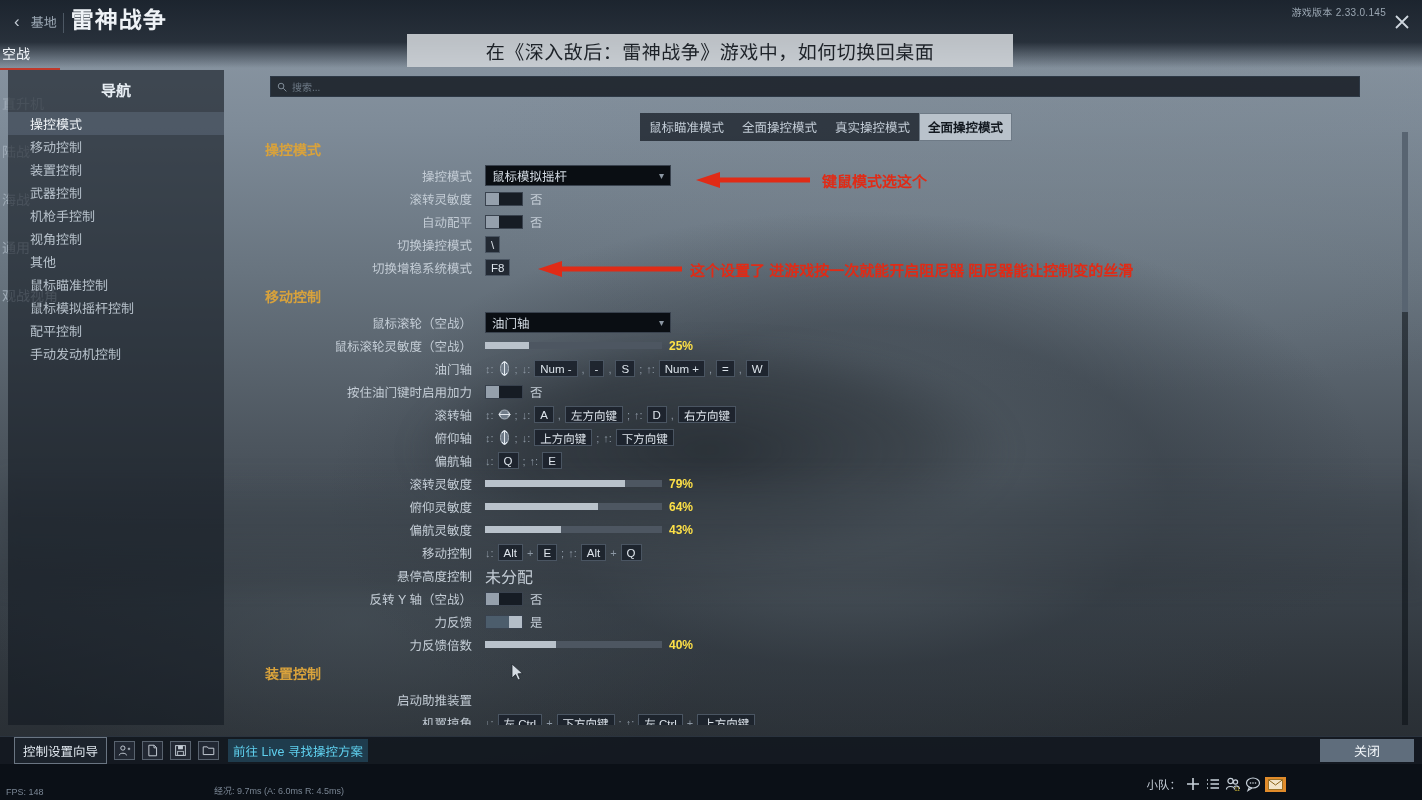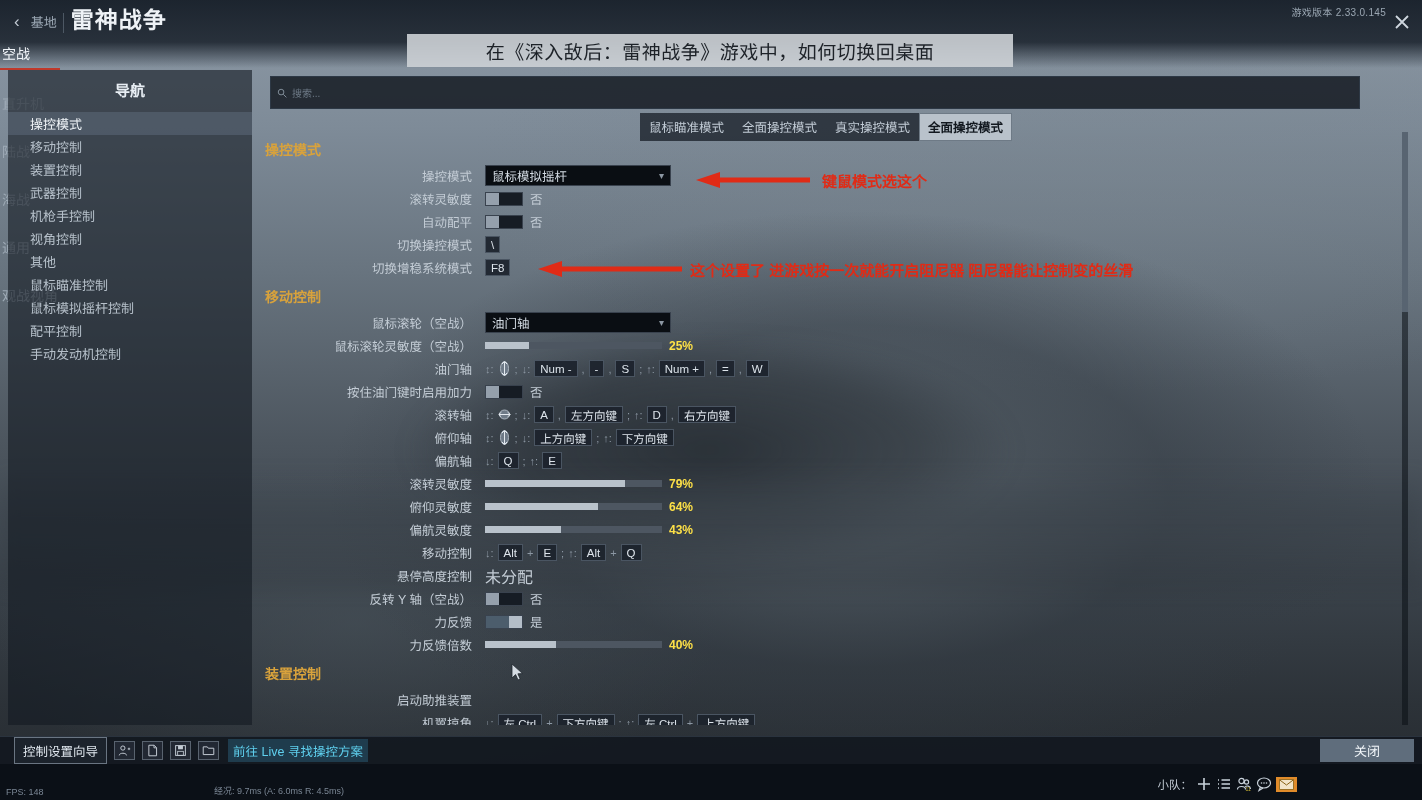--- a/index.html
+++ b/index.html
@@ -62,39 +62,39 @@
     background: rgba(205,210,214,0.90);
     display: flex; align-items: center; justify-content: center;
     font-size: 19px; color: #1d2228; letter-spacing: .5px;
     font-family: "Liberation Serif", "DejaVu Serif", serif;
     z-index: 40;
     margin-top: 32px;
   }
 
   
   .nav-panel {
-    position: absolute; left: 8px; top: 70px; width: 244px; height: 655px;
+    position: absolute; left: 8px; top: 70px; width: 216px; height: 655px;
     background: rgba(20,26,34,0.62);
     font-family: Liberation Serif, serif;
   }
   .nav-title {
     height: 30px; display:flex; align-items:center; justify-content:center;
     font-size: 15px; font-weight: bold; color: #e7edf3; margin-top: 4px;
   }
   .nav-list { margin-top: 8px; }
   .nav-item {
     height: 23px; display: flex; align-items: center; padding-left: 22px;
     font-size: 13px; color: #b6c0ca; cursor: pointer;
   }
   .nav-item.active { background: rgba(92,106,122,0.55); color: #f0f4f8; }
 
   
   .content { position: absolute; left: 222px; top: 70px; right: 14px; bottom: 75px; }
   .search-bar {
-    position: absolute; left: 48px; top: 6px; width: 1090px; height: 33px;
+    position: absolute; left: 48px; top: 6px; width: 1090px; height: 21px;
     background: rgba(14,19,26,0.80); border: 1px solid #2d3845;
     display: flex; align-items: center; padding-left: 6px; gap: 5px;
   }
   .search-bar svg { width: 10px; height: 10px; }
   .search-ph { font-size: 10px; color: #6c7885; }
 
   .mode-tabs { position: absolute; right: 396px; top: 43px; display: flex; justify-content: flex-end; }
   .mode-tab {
     font-size: 12.5px; color: #c2ccd6; padding: 4px 9px 5px 9px;
     background: rgba(16,22,30,0.70); cursor: pointer;
@@ -180,21 +180,21 @@
     margin-left: 9px; font-size: 12.5px; color: #5fd0ee; background: rgba(40,90,115,0.55);
     padding: 2px 5px; cursor: pointer;
   }
   .close-btn {
     position: absolute; right: 8px; top: 2px; width: 94px; height: 23px;
     background: #5f6d7c; color: #f2f6fa; font-size: 13px;
     display: flex; align-items: center; justify-content: center; cursor: pointer;
   }
 
   .status-bar { position: absolute; left: 0; bottom: 0; width: 100%; height: 36px; background: #0b1017; }
-  .squad { position: absolute; right: 125px; bottom: 8px; display: flex; align-items: center; gap: 4px; text-align: center; }
+  .squad { position: absolute; right: 136px; bottom: 8px; display: flex; align-items: center; gap: 4px; text-align: center; }
   .squad-label { font-size: 11.5px; color: #c3ccd5; }
   .squad-ico { cursor: pointer; display:flex; align-items:center; }
   .squad-ico svg { width: 16px; height: 16px; }
   .mail { width: 21px; height: 15px; background: #e08b2a; display:flex; align-items:center; justify-content:center; cursor:pointer; }
   .mail svg { width: 15px; height: 11px; }
   .fps { position: absolute; left: 6px; bottom: 3px; font-size: 9px; color: #7a8694; }
   .ping { position: absolute; left: 214px; bottom: 3px; font-size: 9px; color: #7a8694; }
 
   .cursor-arrow { position: absolute; left: 511px; top: 663px; z-index: 25; }
   .cursor-arrow svg { width: 13px; height: 18px; }

